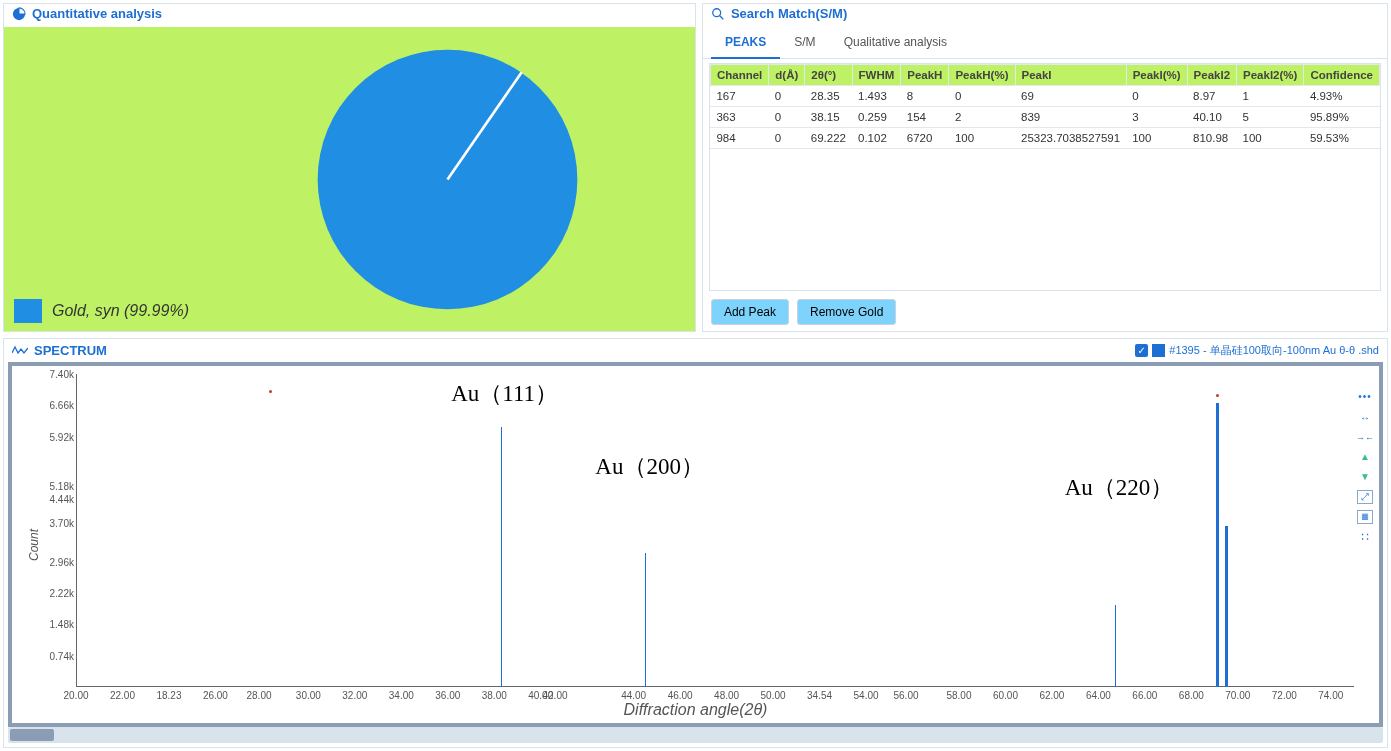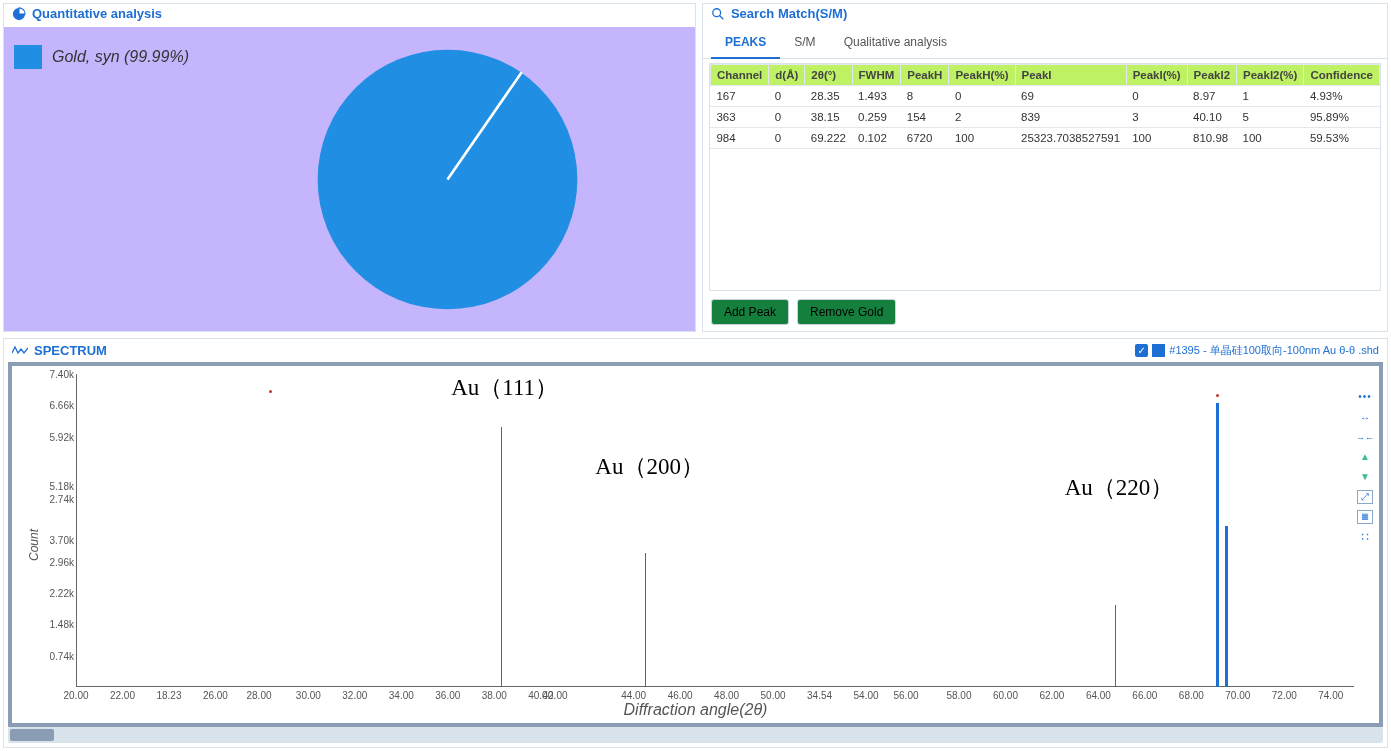--- a/index.html
+++ b/index.html
@@ -6,38 +6,38 @@
   html, body { width: 1391px; height: 751px; font-family: Arial, "Segoe UI", sans-serif; font-size: 12px; color: #333; background: #fff; overflow: hidden; }
   body { display: flex; flex-direction: column; }
 
   
   .top-row { display: flex; height: 335px; }
   .panel { border: 1px solid #d9e3ec; display: flex; flex-direction: column; margin: 3px; }
   .panel-header { display: flex; align-items: center; gap: 6px; padding: 2px 8px 6px 8px; font-weight: bold; color: #1d6fd4; font-size: 13px; }
   .panel-header .icon { width: 14px; height: 14px; display: inline-flex; align-items: center; justify-content: center; }
 
   .quant { width: 700px; }
-  .quant-body { flex: 1; display: flex; align-items: flex-start; gap: 20px; padding: 8px 8px 8px 10px; background: #c4b5fd; position: relative; }
+  .quant-body { flex: 1; display: flex; align-items: flex-end; gap: 20px; padding: 8px 8px 8px 10px; background: #bef264; position: relative; }
   .legend { display:flex; align-items:center; gap:10px; padding-top:10px; white-space:nowrap;}
   .legend .swatch { width:28px; height:24px; background:#208ee2; }
   .legend .label { font-style: italic; font-size: 16px; }
   .pie-wrap { flex:1; display:flex; justify-content:center; align-items:center; height:100%; }
   .pie { width: 265px; height: 265px; }
 
   .search { flex:1; }
   .tabs { display:flex; border-bottom:1px solid #d9e3ec; padding: 0 8px; gap: 0; }
   .tab { padding:8px 14px; cursor:pointer; color:#555; font-size:12px; }
   .tab.active { color:#1d6fd4; font-weight:bold; border-bottom:2px solid #1d6fd4; margin-bottom:-1px; }
   .table-wrap { flex:1; overflow:auto; border:1px solid #d9e3ec; margin:4px 6px 4px 6px; }
   table { border-collapse: collapse; width:100%; font-size:11.5px; }
   th, td { border:1px solid #e3e8ee; padding:4px 6px; text-align:left; white-space:nowrap; }
   th { background:#bef264; font-weight:bold; color:#444; }
   tbody tr td { border-left:none; border-right:none; }
   .btn-row { display:flex; gap:8px; padding:4px 8px 6px 8px; }
-  .btn { border:1px solid #c8d2dc; border-radius:3px; background:#15803d; padding:5px 12px; font-size:12px; cursor:pointer; }
+  .btn { border:1px solid #c8d2dc; border-radius:3px; background:#7dd3fc; padding:5px 12px; font-size:12px; cursor:pointer; }
 
   
   .spectrum { flex:1; display:flex; flex-direction:column; margin:3px; border:1px solid #d9e3ec; position:relative; }
   .spectrum-header { display:flex; align-items:center; padding:4px 8px; font-weight:bold; color:#1d6fd4; font-size:13px; }
   .spectrum-header .spacer { flex:1; }
   .spectrum-header .file { font-weight:normal; color:#1d6fd4; font-size:11px; display:flex; align-items:center; gap:4px; }
   .spectrum-header .checkbox { width:13px; height:13px; background:#1d6fd4; display:inline-flex; align-items:center; justify-content:center; color:#fff; font-size:10px; border-radius:2px; }
   .spectrum-header .colorbox { width:13px; height:13px; background:#1d6fd4; }
   .spectrum-body { flex:1; border:4px solid #8b9db5; margin:0 4px 0 4px; position:relative; background:#fff; overflow:hidden; }
   .hscroll { height:16px; margin:0 4px 4px 4px; background:#d9e3ec; border-radius:2px; position:relative; }
@@ -198,22 +198,22 @@
       <div class="tool noborder" style="color:#3bbf8a;">▲</div>
       <div class="tool noborder" style="color:#3bbf8a;">▼</div>
       <div class="tool">⤢</div>
       <div class="tool" style="font-size:8px;">▦</div>
       <div class="tool noborder" style="font-size:12px;">∷</div>
     </div>
   <div class="ytick" style="top: 289.7px;">0.74k</div>
       <div class="ytick" style="top: 258.4px;">1.48k</div>
       <div class="ytick" style="top: 227.1px;">2.22k</div>
       <div class="ytick" style="top: 195.8px;">2.96k</div>
-      <div class="ytick" style="top: 174px;">3.70k</div>
-      <div class="ytick" style="top: 133.2px;">2.74k</div>
+      <div class="ytick" style="top: 157px;">3.70k</div>
+      <div class="ytick" style="top: 133.2px;">4.44k</div>
       <div class="ytick" style="top: 120px;">5.18k</div>
       <div class="ytick" style="top: 70.6px;">5.92k</div>
       <div class="ytick" style="top: 39.3px;">6.66k</div>
       <div class="ytick" style="top: 8px;">7.40k</div>
       <div class="xtick" style="left: 64px;">20.00</div>
       <div class="xtick" style="left: 110.473px;">22.00</div>
       <div class="xtick" style="left: 156.945px;">18.23</div>
       <div class="xtick" style="left: 203.418px;">26.00</div>
       <div class="xtick" style="left: 247px;">28.00</div>
       <div class="xtick" style="left: 296.364px;">30.00</div>
@@ -239,20 +239,20 @@
       <div class="xtick" style="left: 1225.82px;">70.00</div>
       <div class="xtick" style="left: 1272.29px;">72.00</div>
       <div class="xtick" style="left: 1318.76px;">74.00</div>
       <div class="peak-line" style="left: 489.225px; height: 260.128px;"></div>
       <div class="peak-line" style="left: 633.291px; height: 134.505px;"></div>
       <div class="peak-line" style="left: 1102.67px; height: 82.0568px;"></div>
       <div class="peak-wide" style="left: 1203.91px; height: 284.238px;"></div>
       <div class="peak-wide" style="left: 1213.2px; height: 160.73px;"></div>
       <div class="red-dot" style="left: 257.024px; top: 23.9189px;"></div>
       <div class="red-dot" style="left: 1203.91px; top: 28.1486px;"></div>
-      <div class="ann" style="left: 439.225px; top: 6px; text-align: right;">Au（111）</div>
+      <div class="ann" style="left: 439.225px; top: 12px; text-align: right;">Au（111）</div>
       <div class="ann" style="left: 583.291px; top: 84.8243px;">Au（200）</div>
       <div class="ann" style="left: 1052.67px; top: 105.973px;">Au（220）</div>
     </div>
   <div class="hscroll">
     <div class="thumb"></div>
   </div>
 </div>
 
 </body></html>

